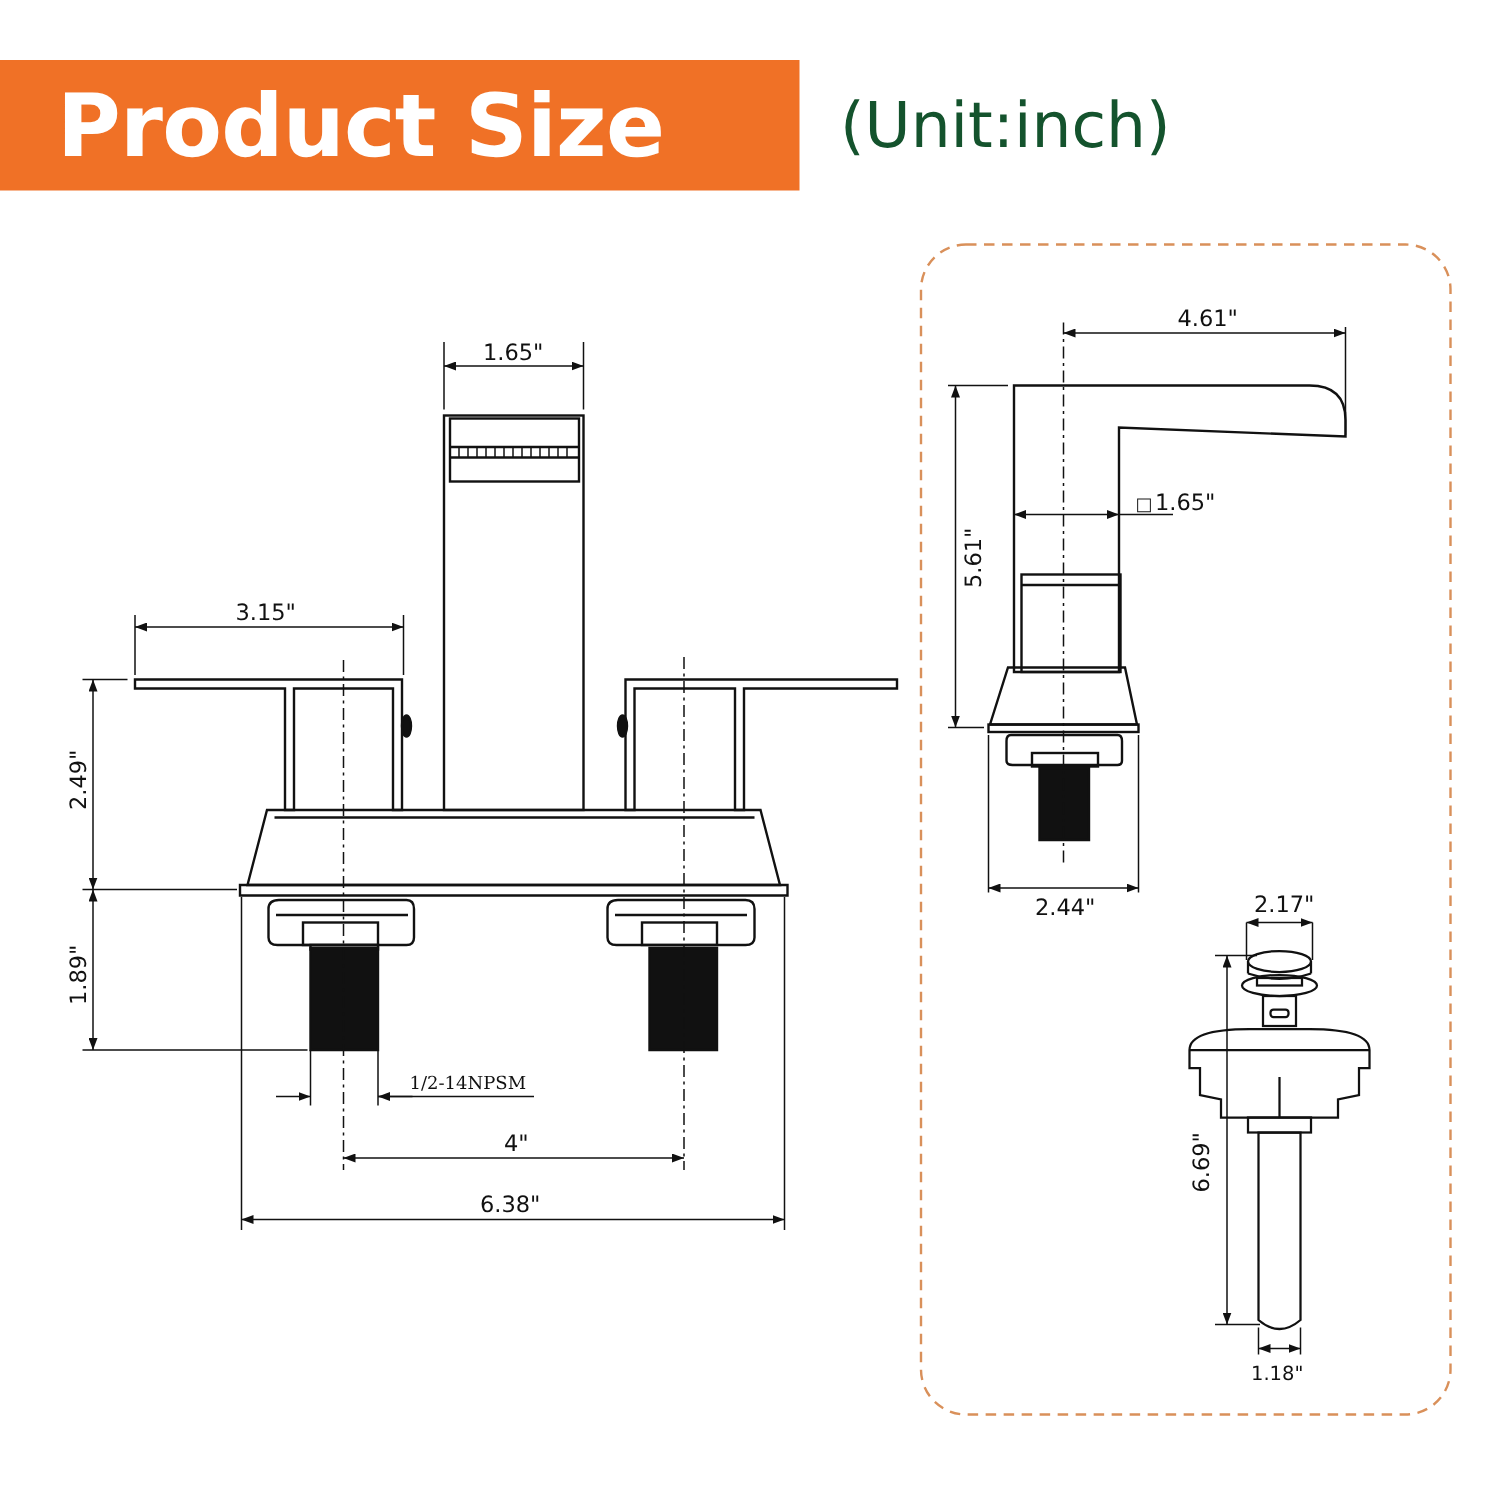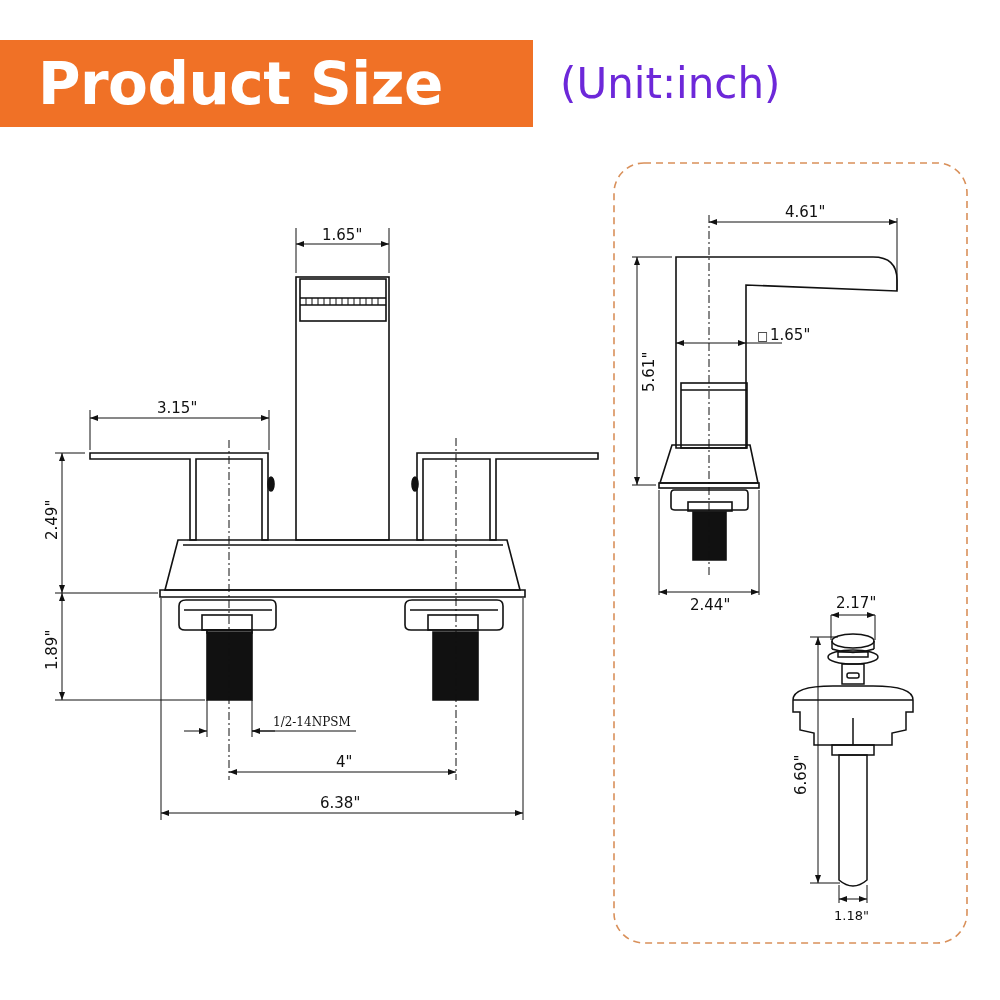--- a/index.html
+++ b/index.html
@@ -1,19 +1,19 @@
 <!DOCTYPE html>
 <html><head>
 <meta charset="utf-8">
 <style>
   html, body { margin: 0; padding: 0; background: #ffffff; }
   body { width: 1000px; height: 1000px; position: relative; overflow: hidden; font-family: "DejaVu Sans", sans-serif; }
   .title-banner { position: absolute; left: 0; top: 40px; width: 533px; height: 87px; background: #f07126; }
   .title-text { position: absolute; left: 38px; top: 48px; font-family: "DejaVu Sans", sans-serif; font-weight: bold; font-size: 58px; color: #ffffff; letter-spacing: -0.5px; line-height: 72px; white-space: nowrap; text-align: center; }
-  .unit-text { position: absolute; left: 560px; top: 56px; font-family: "DejaVu Sans", sans-serif; font-size: 42px; color: #6d28d9; line-height: 56px; white-space: nowrap; }
+  .unit-text { position: absolute; left: 560px; top: 56px; font-family: "DejaVu Sans", sans-serif; font-size: 42px; color: #14532d; line-height: 56px; white-space: nowrap; }
   svg.drawing { position: absolute; left: 0; top: 0; }
   .dim { font-family: "DejaVu Sans", sans-serif; font-size: 15px; fill: #111; }
   .dim-serif { font-family: "DejaVu Serif", serif; font-size: 12px; fill: #111; }
 </style>
 </head>
 <body>
 
 <div class="title-banner"></div>
 <div class="title-text">Product Size</div>
 <div class="unit-text">(Unit:inch)</div>

